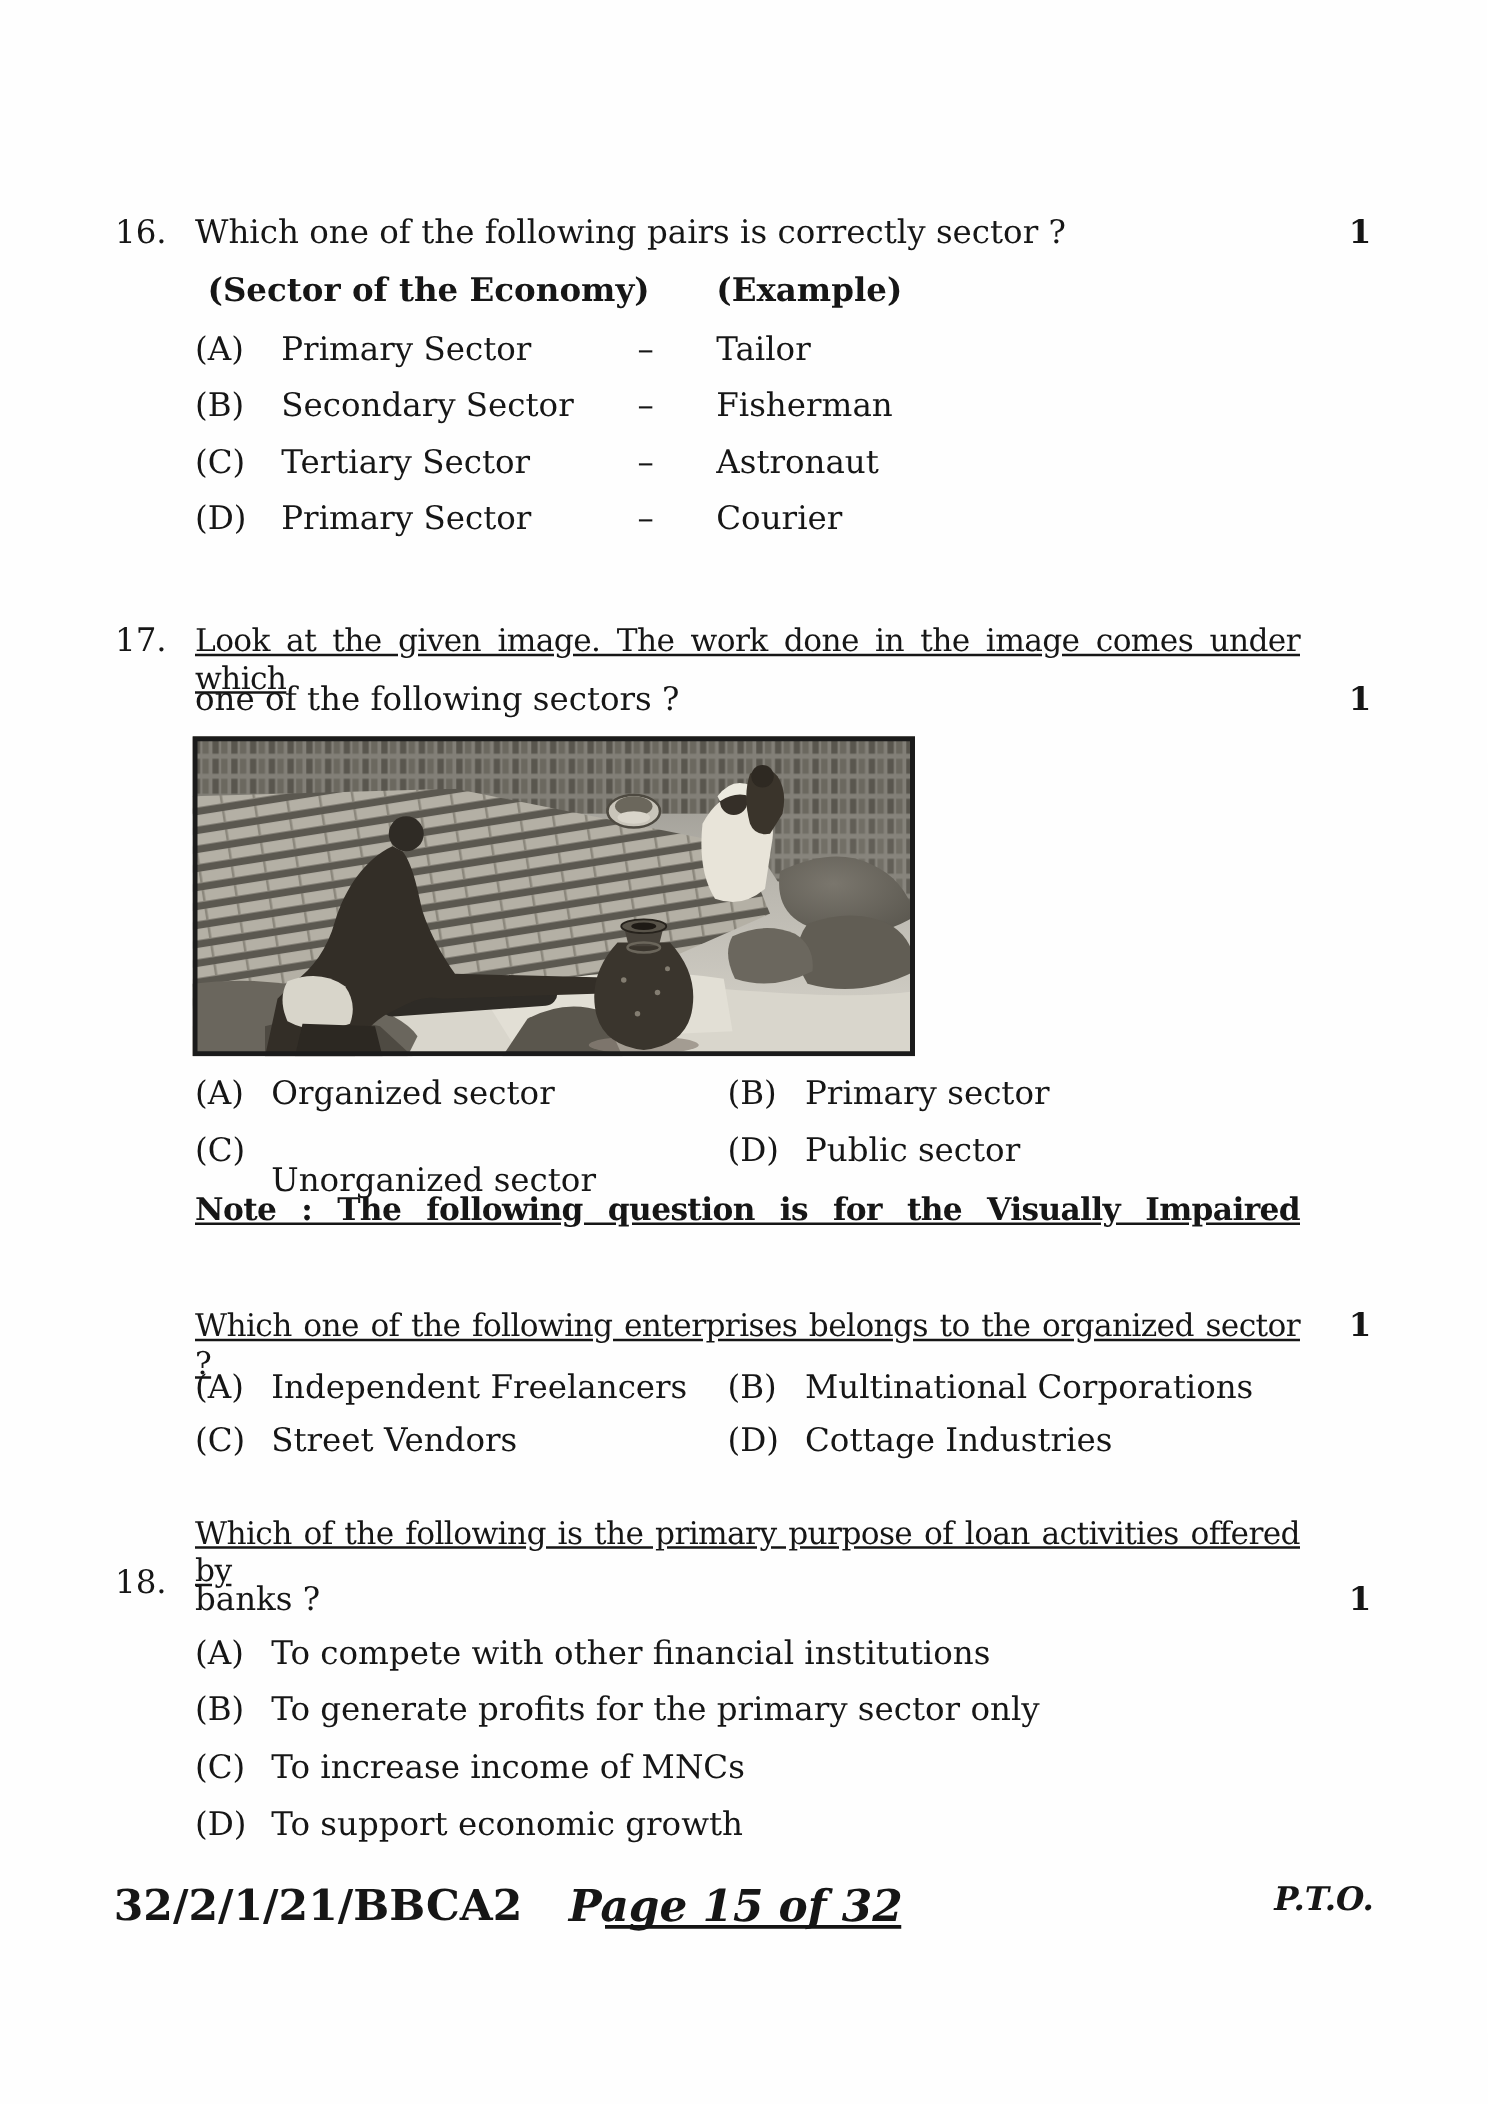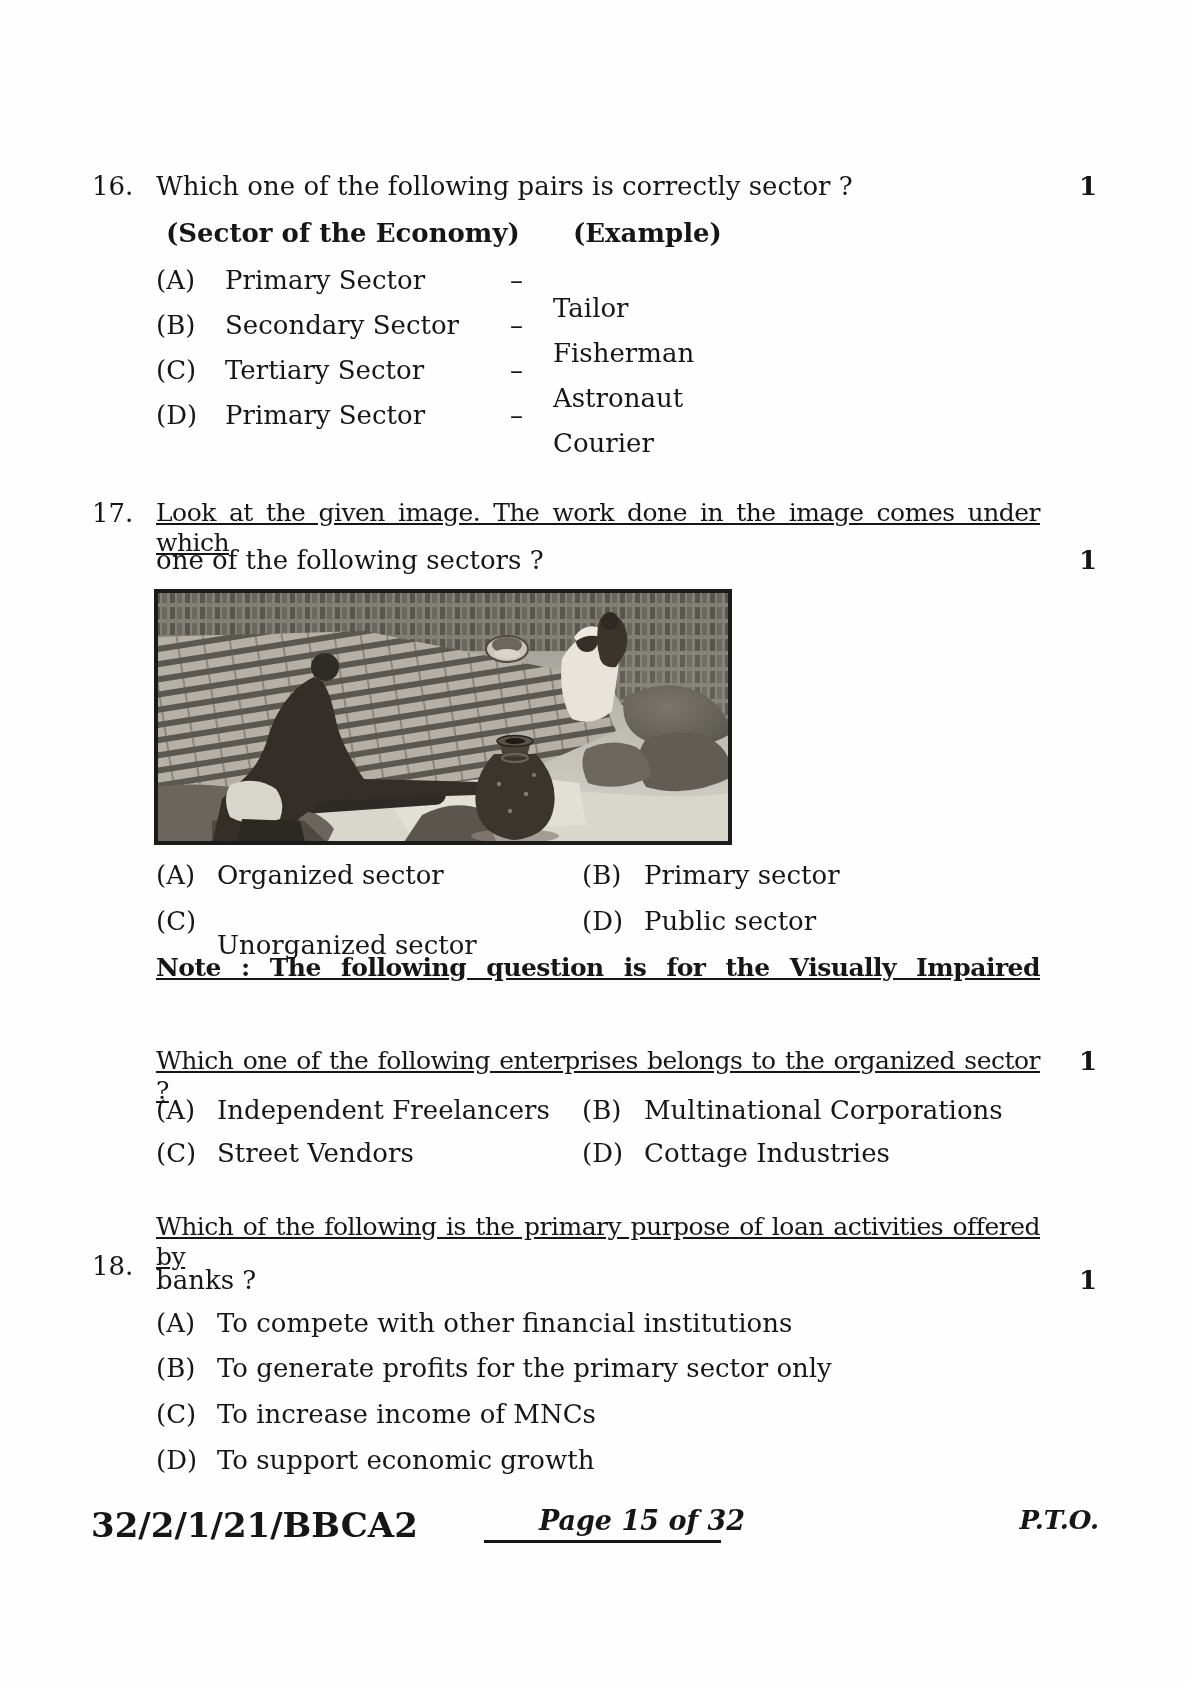--- a/index.html
+++ b/index.html
@@ -18,21 +18,21 @@
        font-size:25px;letter-spacing:-0.5px;text-decoration:underline;}
   .num{left:92px;}
   .qtext{left:156px;}
   .mark{right:93px;font-weight:bold;}
   .opt-letter1{left:156px;}
   .opt-text1{left:217px;}
   .opt-letter2{left:582px;}
   .opt-text2{left:644px;}
   .sector-col{left:225px;}
   .dash-col{left:510px;}
-  .example-col{left:553px;margin-top:28px;}
+  .example-col{left:573px;}
   .photo-frame{position:absolute;left:154px;top:589px;width:578px;height:256px;}
   .footer-underline{position:absolute;left:484px;top:1540px;width:237px;height:3px;background:#141414;}
 </style>
 </head>
 <body>
 
 <div class="page">
 
   <div class="t num" style="top:171px">16.</div>
   <div class="t qtext" style="top:171px">Which one of the following pairs is correctly sector ?</div>
@@ -181,17 +181,17 @@
   <div class="t opt-letter1" style="top:1308px">(A)</div>
   <div class="t opt-text1" style="top:1308px">To compete with other financial institutions</div>
   <div class="t opt-letter1" style="top:1353px">(B)</div>
   <div class="t opt-text1" style="top:1353px">To generate profits for the primary sector only</div>
   <div class="t opt-letter1" style="top:1399px">(C)</div>
   <div class="t opt-text1" style="top:1399px">To increase income of MNCs</div>
   <div class="t opt-letter1" style="top:1445px">(D)</div>
   <div class="t opt-text1" style="top:1445px">To support economic growth</div>
 
   <div class="t b" style="top:1505px;left:91px;font-size:34px">32/2/1/21/BBCA2</div>
-  <div class="t b i" style="top:1505px;left:455px;width:290px;text-align:right;font-size:27px">Page 15 of 32</div>
+  <div class="t b i" style="top:1505px;left:455px;width:290px;text-align:left;font-size:35px">Page 15 of 32</div>
   <div class="footer-underline"></div>
   <div class="t b i" style="top:1505px;right:91px;font-size:26px">P.T.O.</div>
 
 </div>
 
 </body></html>

